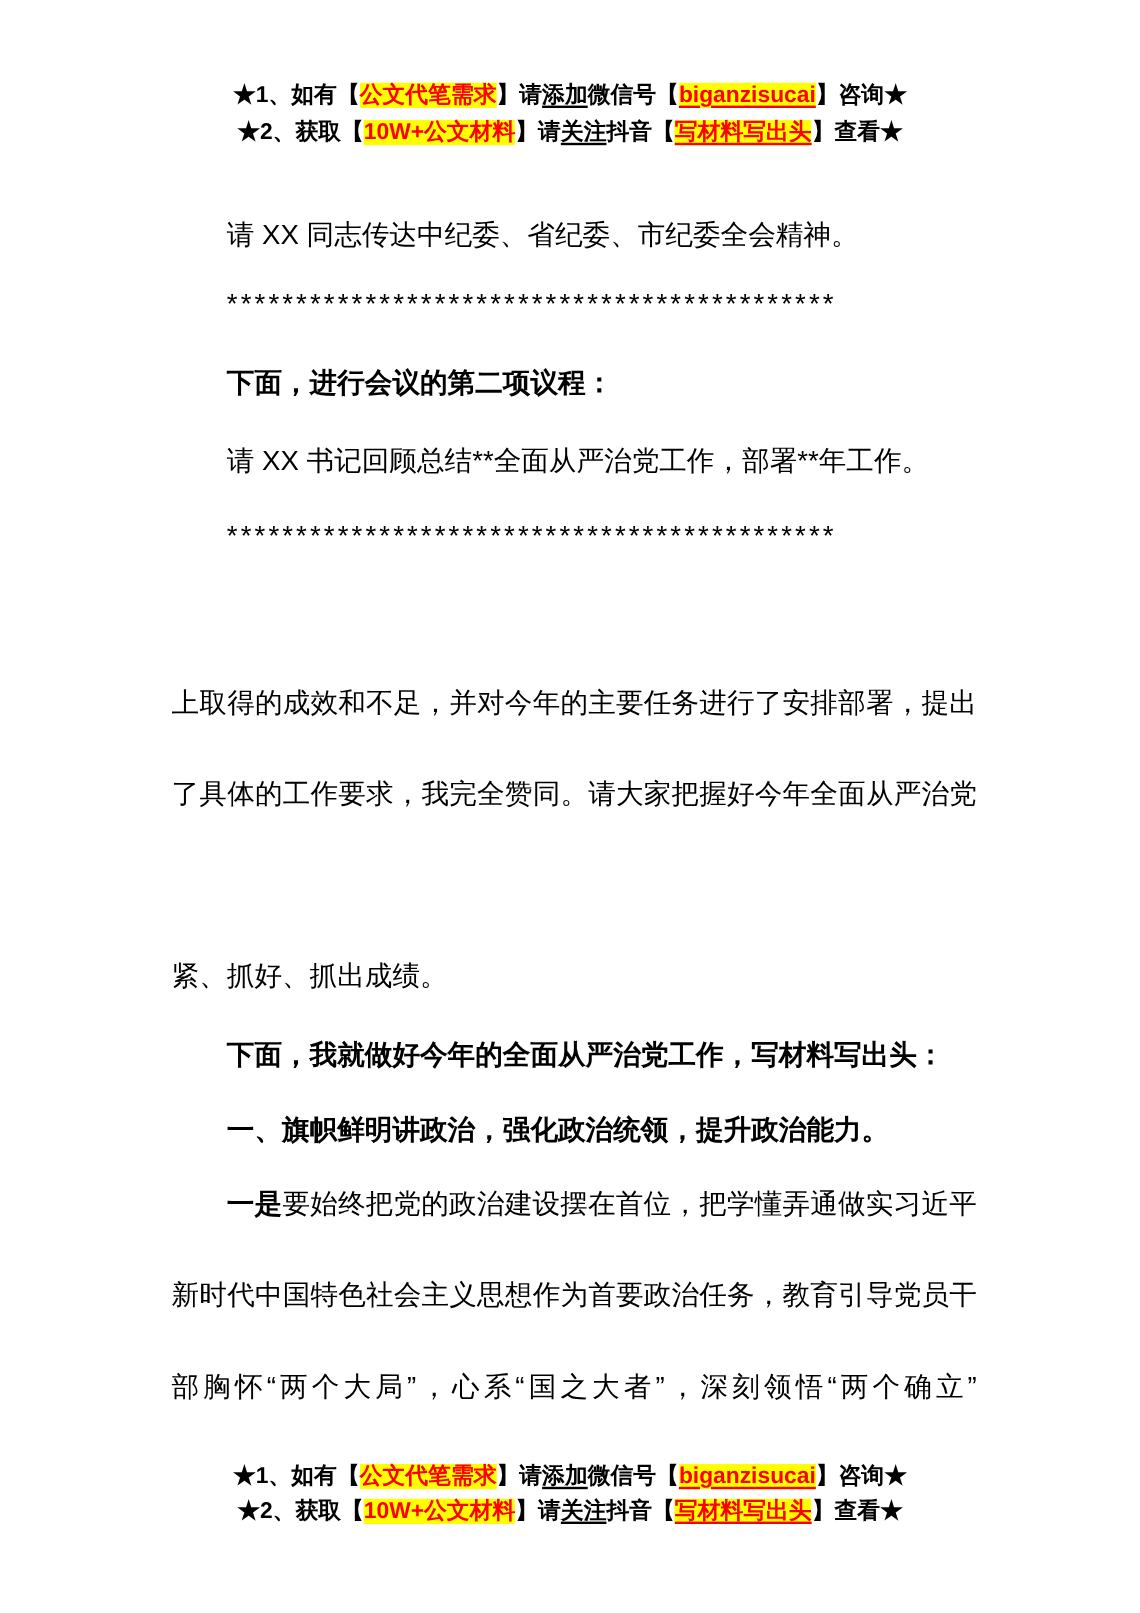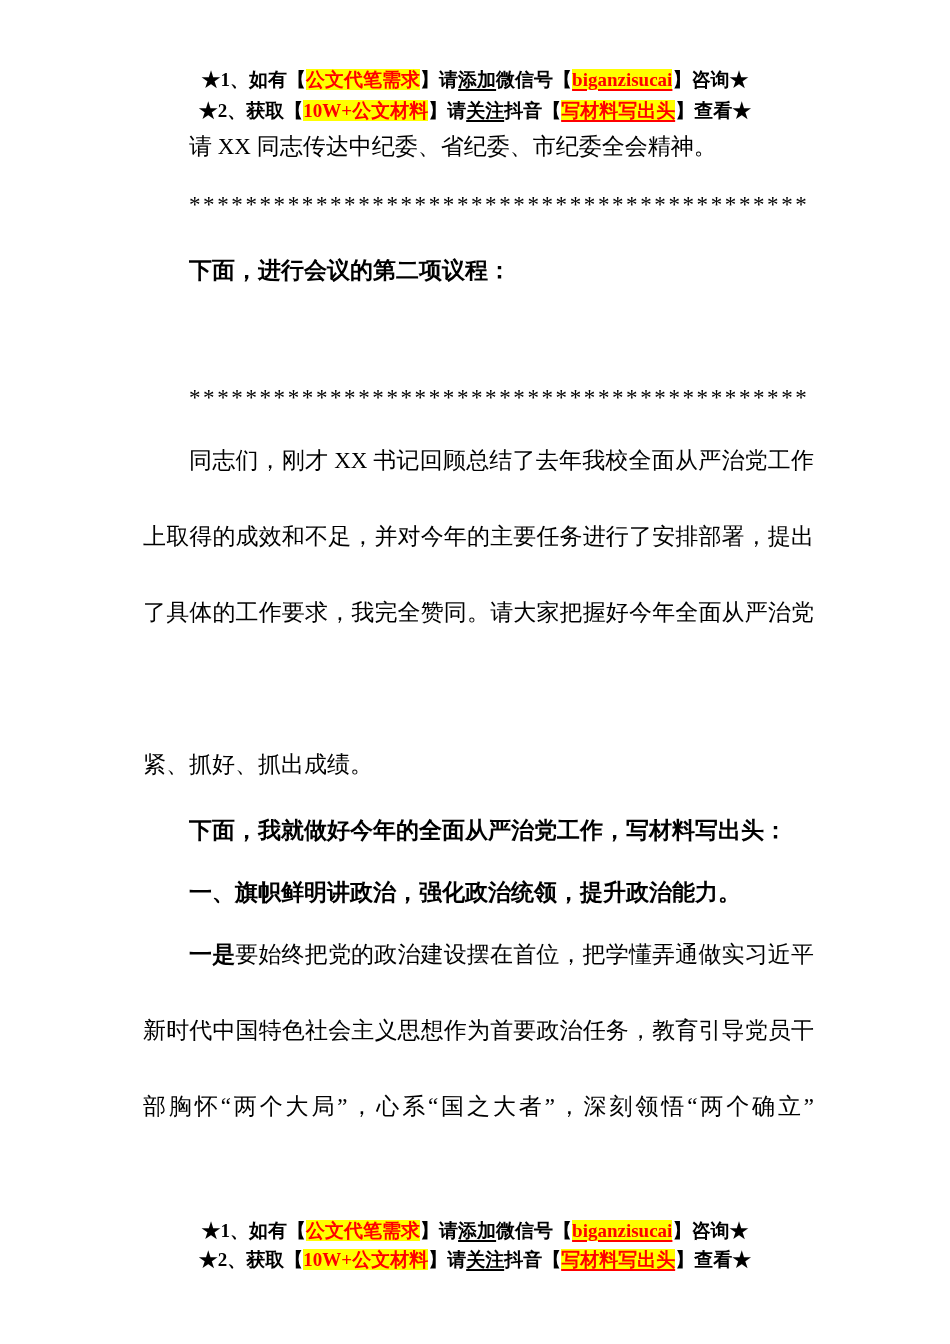--- a/index.html
+++ b/index.html
@@ -1,24 +1,24 @@
 <!DOCTYPE html>
 <html><head>
 <meta charset="utf-8">
 <style>
   html,body { margin:0; padding:0; background:#ffffff; }
   .page {
     position:relative; width:950px; height:1344px; margin:0 auto;
     background:#ffffff; overflow:hidden;
-    font-family:Liberation Serif, serif; color:#000000;border-radius:18px;
+    font-family:Liberation Sans, sans-serif; color:#000000;border-radius:18px;
   }
   
   .line {
     position:absolute; left:143px; right:136px;
-    font-size:23px; line-height:26px; white-space:nowrap; color:#000;
+    font-size:23px; line-height:26px; white-space:nowrap; color:#000;margin-top:48px;
   }
   .indent { padding-left:46px; }
   .bold { font-weight:bold; }
   .lead-bold { font-weight:bold; }
   .just {
     white-space:normal; text-align:justify; text-align-last:justify;
     text-justify:inter-character;
   }
   .stars { letter-spacing:2.6px; font-size:23px; }
   
@@ -40,24 +40,24 @@
   <div class="promo" style="top:99px">
     <span>★2、获取【</span><span class="hl">10W+公文材料</span><span>】请</span><span class="u">关注</span><span>抖音【</span><span class="hl u">写材料写出头</span><span>】查看★</span>
   </div>
 
   <div class="line indent" style="top:134px">请 XX 同志传达中纪委、省纪委、市纪委全会精神。</div>
 
   <div class="line indent stars" style="top:192px">********************************************</div>
 
   <div class="line indent bold" style="top:258px">下面，进行会议的第二项议程：</div>
 
+  <div class="line indent" style="top:323px">请 XX 书记回顾总结**全面从严治党工作，部署**年工作。</div>
 
   <div class="line indent stars" style="top:385px">********************************************</div>
 
-  <div class="line indent just" style="top:448px">同志们，刚才 XX 书记回顾总结了去年我校全面从严治党工作</div>
   <div class="line just" style="top:524px">上取得的成效和不足，并对今年的主要任务进行了安排部署，提出</div>
   <div class="line just" style="top:600px">了具体的工作要求，我完全赞同。请大家把握好今年全面从严治党</div>
   <div class="line" style="top:752px">紧、抓好、抓出成绩。</div>
 
   <div class="line indent bold" style="top:818px">下面，我就做好今年的全面从严治党工作，写材料写出头：</div>
 
   <div class="line indent bold" style="top:880px">一、旗帜鲜明讲政治，强化政治统领，提升政治能力。</div>
 
   <div class="line indent just" style="top:942px">
     <span class="lead-bold">一是</span><span>要始终把党的政治建设摆在首位，把学懂弄通做实习近平</span>

